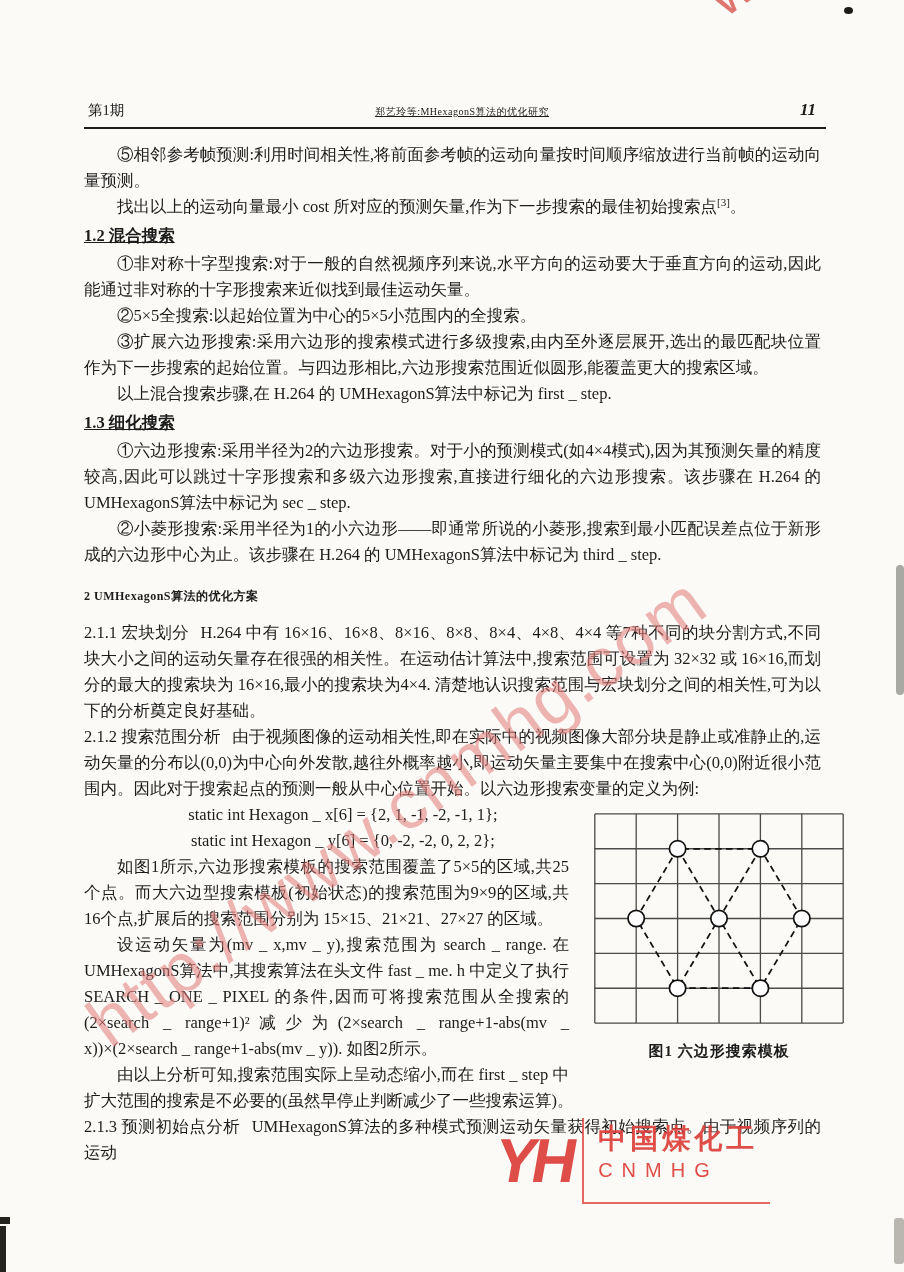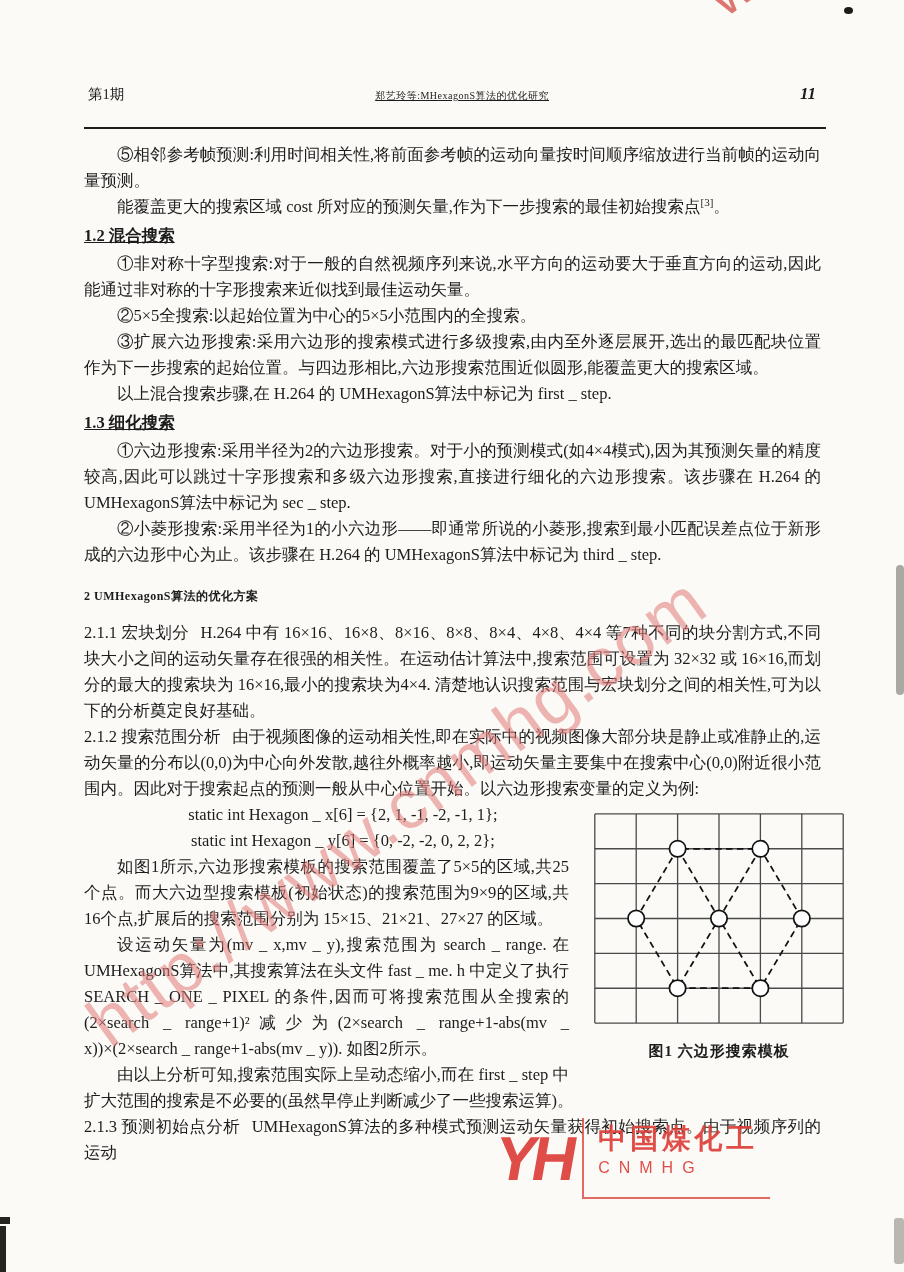--- a/index.html
+++ b/index.html
@@ -6,21 +6,21 @@
   .page{
     position:relative;
     width:904px;height:1272px;
     background:#fbfaf6;
     overflow:hidden;
     font-family:"Liberation Serif","DejaVu Serif",serif;
     color:#1c1c1c;
   }
   
   .pagehead{
-    position:absolute;top:84px;left:88px;width:728px;
+    position:absolute;top:100px;left:88px;width:728px;
     display:flex;justify-content:space-between;align-items:baseline;
     font-size:15px;
   }
   .pagehead .issue{font-size:14.5px;}
   .pagehead .runtitle{font-size:10px;letter-spacing:.5px;text-decoration:underline;}
   .pagehead .pageno{font-weight:bold;font-size:17px;font-style:italic;}
   .headrule{
     position:absolute;top:127px;left:84px;width:742px;
     border-top:2px solid #1d1d1d;
   }
@@ -78,21 +78,21 @@
     font-family:"Liberation Sans",sans-serif;
     font-weight:900;font-size:62px;line-height:70px;
     letter-spacing:-5px;transform:skewX(-10deg);
   }
   .cnlogo-text{
     border-left:2px solid rgba(221,63,58,.85);
     border-bottom:2px solid rgba(221,63,58,.85);
     padding:4px 12px 20px 14px;
   }
   .cnlogo-name{font-size:28px;font-weight:600;letter-spacing:4px;line-height:34px;}
-  .cnlogo-sub{font-family:"Liberation Sans",sans-serif;font-size:16px;letter-spacing:9px;margin-top:3px;}
+  .cnlogo-sub{font-family:"Liberation Sans",sans-serif;font-size:20px;letter-spacing:9px;margin-top:3px;}
   
   .smudge-right{position:absolute;right:0;top:565px;width:8px;height:130px;background:#8d8d88;border-radius:4px;opacity:.75;}
   .smudge-br{position:absolute;right:0;bottom:8px;width:10px;height:46px;background:#b9b7b0;border-radius:3px;}
   .mark-bl1{position:absolute;left:0;bottom:0;width:6px;height:46px;background:#26241f;}
   .mark-bl2{position:absolute;left:0;bottom:48px;width:10px;height:7px;background:#26241f;}
   .dot-tr{position:absolute;left:844px;top:7px;width:9px;height:7px;background:#1d1b17;border-radius:50%;}
 </style>
 </head>
 <body>
 
@@ -103,21 +103,21 @@
     <span class="runtitle">郑艺玲等:MHexagonS算法的优化研究</span>
     <span class="pageno">11</span>
   </div>
   <div class="headrule"></div>
 
   <div class="content">
 
     <p class="para">⑤相邻参考帧预测:利用时间相关性,将前面参考帧的运动向量按时间顺序缩放进行当前帧的运动向量预测。</p>
 
     <p class="para">
-      <span>能覆盖更大的搜索区域 cost 所对应的预测矢量,作为下一步搜索的最佳初始搜索点</span><sup>[3]</sup><span>。</span>
+      <span>找出以上的运动向量最小 cost 所对应的预测矢量,作为下一步搜索的最佳初始搜索点</span><sup>[3]</sup><span>。</span>
     </p>
 
     <p class="h-small">1.2  混合搜索</p>
 
     <p class="para">①非对称十字型搜索:对于一般的自然视频序列来说,水平方向的运动要大于垂直方向的运动,因此能通过非对称的十字形搜索来近似找到最佳运动矢量。</p>
     <p class="para">②5×5全搜索:以起始位置为中心的5×5小范围内的全搜索。</p>
     <p class="para">③扩展六边形搜索:采用六边形的搜索模式进行多级搜索,由内至外逐层展开,选出的最匹配块位置作为下一步搜索的起始位置。与四边形相比,六边形搜索范围近似圆形,能覆盖更大的搜索区域。</p>
     <p class="para">以上混合搜索步骤,在 H.264 的 UMHexagonS算法中标记为 first _ step.</p>
 
     <p class="h-small">1.3  细化搜索</p>

